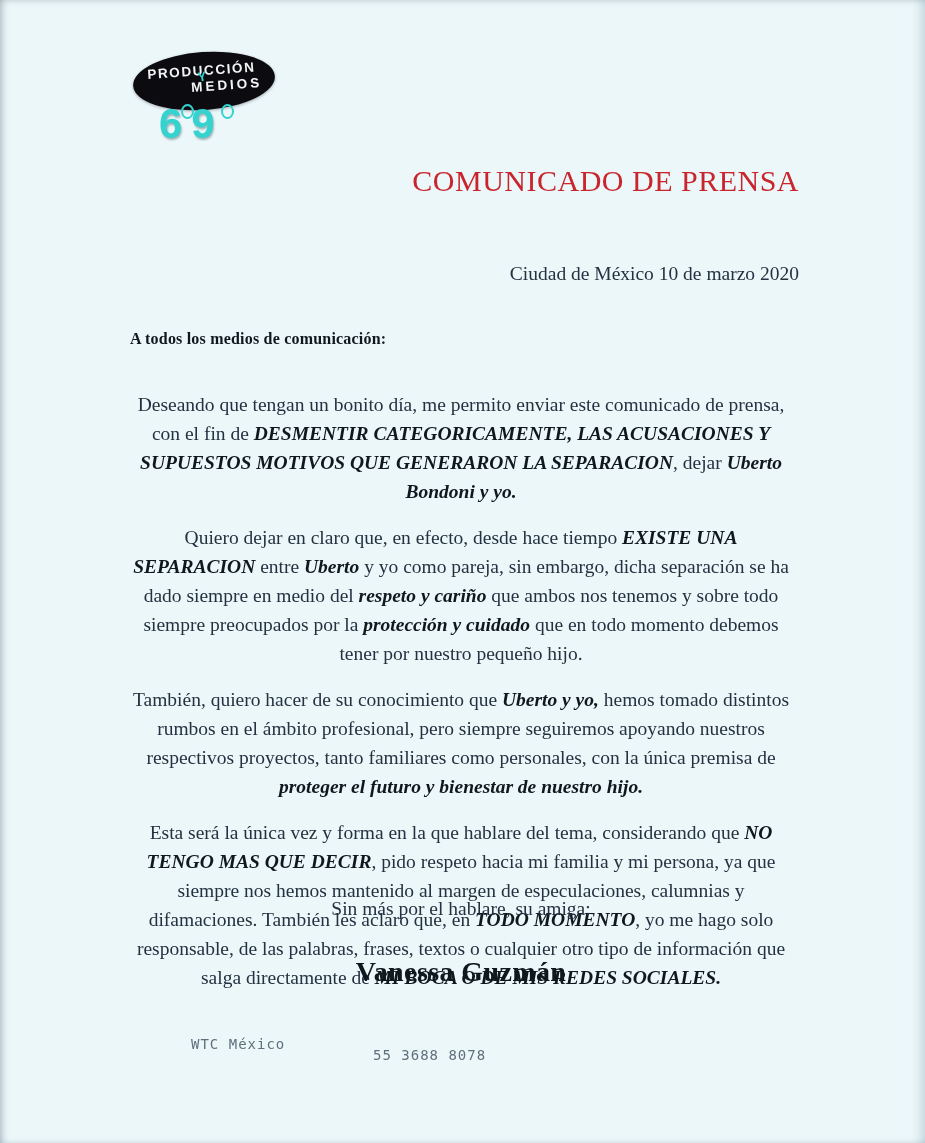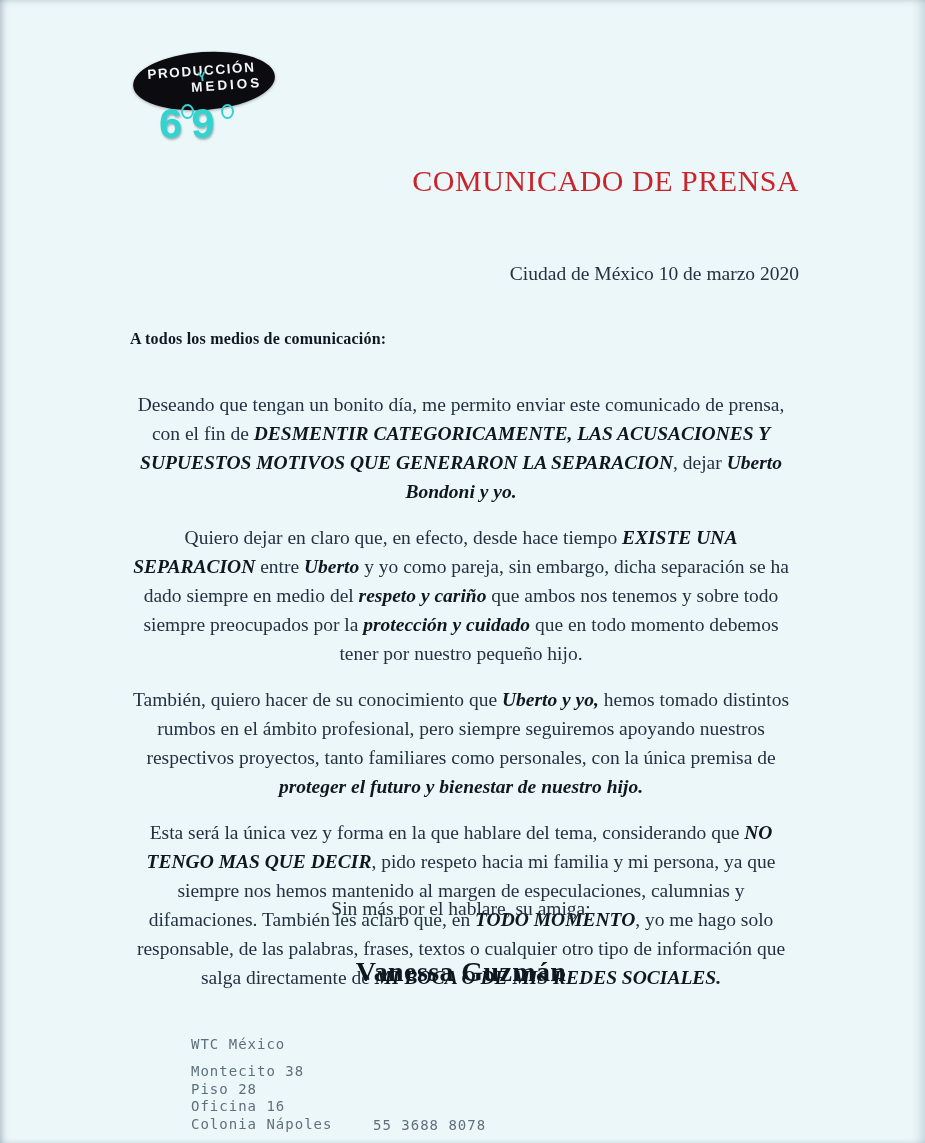--- a/index.html
+++ b/index.html
@@ -101,20 +101,14 @@
     <p class="para"><span>Deseando que tengan un bonito día, me permito enviar este comunicado de prensa, con el fin de </span><span class="b">DESMENTIR CATEGORICAMENTE, LAS ACUSACIONES Y SUPUESTOS MOTIVOS QUE GENERARON LA  SEPARACION</span><span>, dejar </span><span class="b">Uberto Bondoni  y yo.</span></p>
     <p class="para"><span>Quiero dejar en claro que, en efecto, desde hace tiempo </span><span class="b">EXISTE UNA SEPARACION</span><span> entre </span><span class="b">Uberto</span><span> y yo como pareja, sin embargo, dicha separación se ha dado siempre en medio del </span><span class="b">respeto y cariño</span><span> que ambos nos tenemos y sobre todo siempre preocupados por la </span><span class="b">protección y cuidado</span><span> que en todo momento debemos tener por nuestro pequeño hijo.</span></p>
     <p class="para"><span>También, quiero hacer de su conocimiento que </span><span class="b">Uberto y yo,</span><span> hemos tomado distintos rumbos en el ámbito profesional, pero siempre seguiremos apoyando nuestros respectivos proyectos, tanto familiares como personales, con la única premisa de </span><span class="b">proteger el futuro y bienestar de nuestro hijo.</span></p>
     <p class="para"><span>Esta será la única vez y forma en la que hablare del tema, considerando que </span><span class="b">NO TENGO MAS QUE DECIR</span><span>, pido respeto hacia mi familia y mi persona, ya que siempre nos hemos mantenido al margen de especulaciones, calumnias y difamaciones. También les aclaro que, en </span><span class="b">TODO MOMENTO</span><span>, yo me hago solo responsable, de las palabras, frases, textos o cualquier otro tipo de información que salga directamente de </span><span class="b">MI BOCA O DE MIS REDES SOCIALES.</span></p>
   </div>
 <div class="col closing">Sin más por el hablare, su amiga:</div>
 <div class="col signature">Vanessa Guzmán</div>
 
 <div class="footer">
   <div class="footer-company">WTC México</div>
-  <div class="footer-address">
-      <div>Montecito 38</div>
-      <div>Piso 28</div>
-      <div>Oficina 16</div>
-      <div>Colonia Nápoles</div>
-    </div>
   <div class="footer-phone">55 3688 8078</div>
 </div>
 
 </body></html>

